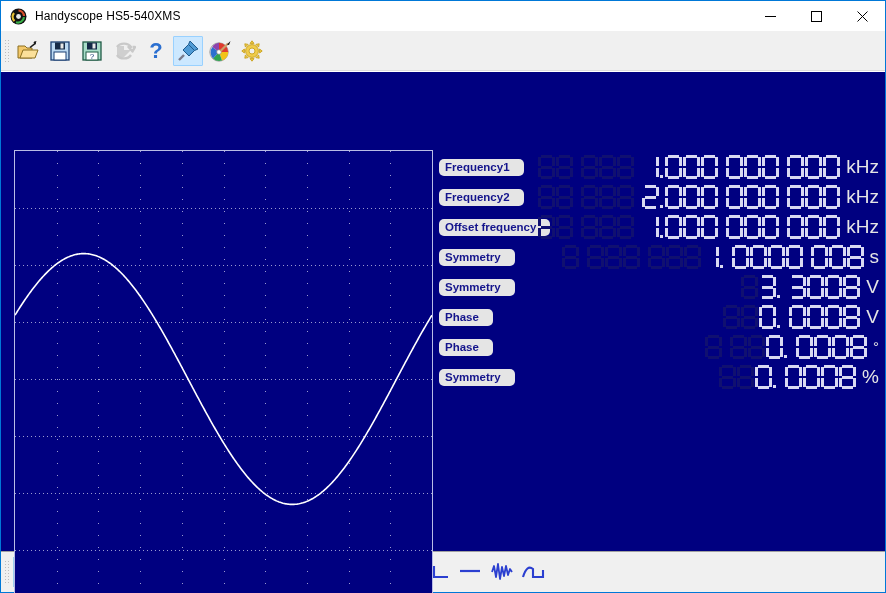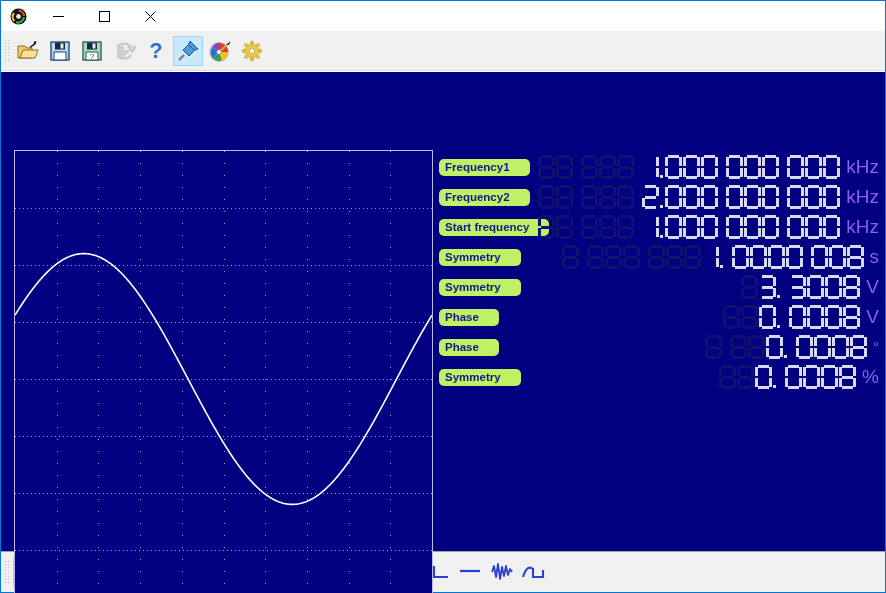--- a/index.html
+++ b/index.html
@@ -50,22 +50,22 @@
     border:1px solid #b9bce6;box-sizing:border-box;background:#000080;
     overflow:hidden;
   }
   .scope-svg{position:absolute;inset:0;}
   
   .readout{
     position:absolute;left:438px;top:80px;right:6px;
   }
   .rrow{height:30px;display:flex;align-items:center;position:relative;}
   .rlabel{
-    background:#bef264;color:#14148c;font-size:11.5px;font-weight:bold;
-    border-radius:5px;padding:2px 20px 3px 6px;line-height:12px;
+    background:#e5e5e5;color:#14148c;font-size:11.5px;font-weight:bold;
+    border-radius:5px;padding:2px 14px 3px 6px;line-height:12px;
     display:inline-block;white-space:nowrap;
   }
   .rvalue{
     position:absolute;right:0;top:0;height:30px;
     display:flex;align-items:center;justify-content:flex-end;
   }
   
   .seg{
     position:relative;width:17px;height:24px;margin-right:1px;display:inline-block;flex:0 0 17px;
   }
@@ -74,21 +74,21 @@
   .seg .a{left:3px;top:0px;width:11px;height:3px;}
   .seg .b{right:0px;top:2px;width:3px;height:9px;}
   .seg .c{right:0px;top:13px;width:3px;height:9px;}
   .seg .d{left:3px;bottom:0px;width:11px;height:3px;}
   .seg .e{left:0px;top:13px;width:3px;height:9px;}
   .seg .f{left:0px;top:2px;width:3px;height:9px;}
   .seg .g{left:3px;top:11px;width:11px;height:3px;}
   .gap{width:7px;flex:0 0 7px;}
   .dot{width:5px;flex:0 0 5px;height:24px;position:relative;}
   .dot b{position:absolute;left:0;bottom:1px;width:3px;height:3px;background:#d9d9f2;display:block;}
-  .unit{color:#8b5cf6;font-size:19px;margin-left:5px;line-height:24px;white-space:nowrap;
+  .unit{color:#e5e5e5;font-size:19px;margin-left:5px;line-height:24px;white-space:nowrap;
         font-family:"Liberation Sans",sans-serif;}
   .unit.small{font-size:15px;}
   
   .bottombar{
     flex:0 0 40px;height:40px;background:#f0f0f0;
     display:flex;align-items:center;border-top:1px solid #a0a0a0;
   }
   .bbtn{width:30px;height:30px;display:flex;align-items:center;justify-content:center;
         margin:0 1px;box-sizing:border-box;border:1px solid transparent;}
   .bbtn.sel{background:#cce8ff;border:1px solid #9ccfee;}
@@ -108,20 +108,21 @@
   <div class="titlebar">
     <span class="title-icon">
       <svg width="17" height="17" viewBox="0 0 17 17">
         <circle cx="8.5" cy="8.5" r="8" fill="#111111"></circle>
         <path d="M8.5 2.5 A6 6 0 0 1 14 8" fill="none" stroke="#d94f2b" stroke-width="2.2"></path>
         <path d="M14 9.2 A6 6 0 0 1 6 14.2" fill="none" stroke="#3bb24a" stroke-width="2.2"></path>
         <path d="M4.5 13 A6 6 0 0 1 4 5" fill="none" stroke="#e8c030" stroke-width="2.2"></path>
         <circle cx="8.5" cy="8.5" r="2.4" fill="#e8e8e8"></circle>
       </svg>
     </span>
+    <span class="title-text">Handyscope HS5-540XMS</span>
     <div class="winbtns">
       <div class="winbtn">
         <svg width="11" height="11" viewBox="0 0 11 11">
             <line x1="0" y1="5.5" x2="11" y2="5.5" stroke="#000" stroke-width="1"></line>
           </svg>
       </div>
       <div class="winbtn">
         <svg width="11" height="11" viewBox="0 0 11 11">
             <rect x="0.5" y="0.5" width="10" height="10" fill="none" stroke="#000" stroke-width="1"></rect>
           </svg>
@@ -505,21 +506,21 @@
               <i class="b"></i>
               <i class="c"></i>
               <i class="d"></i>
               <i class="e"></i>
               <i class="f"></i>
             </span>
             <span class="unit">kHz</span>
           </div>
         </div>
         <div class="rrow">
-          <span class="rlabel">Start frequency</span>
+          <span class="rlabel">Offset frequency</span>
           <div class="rvalue">
             <span class="seg off">
               <i class="a"></i>
               <i class="b"></i>
               <i class="c"></i>
               <i class="d"></i>
               <i class="e"></i>
               <i class="f"></i>
               <i class="g"></i>
             </span>

